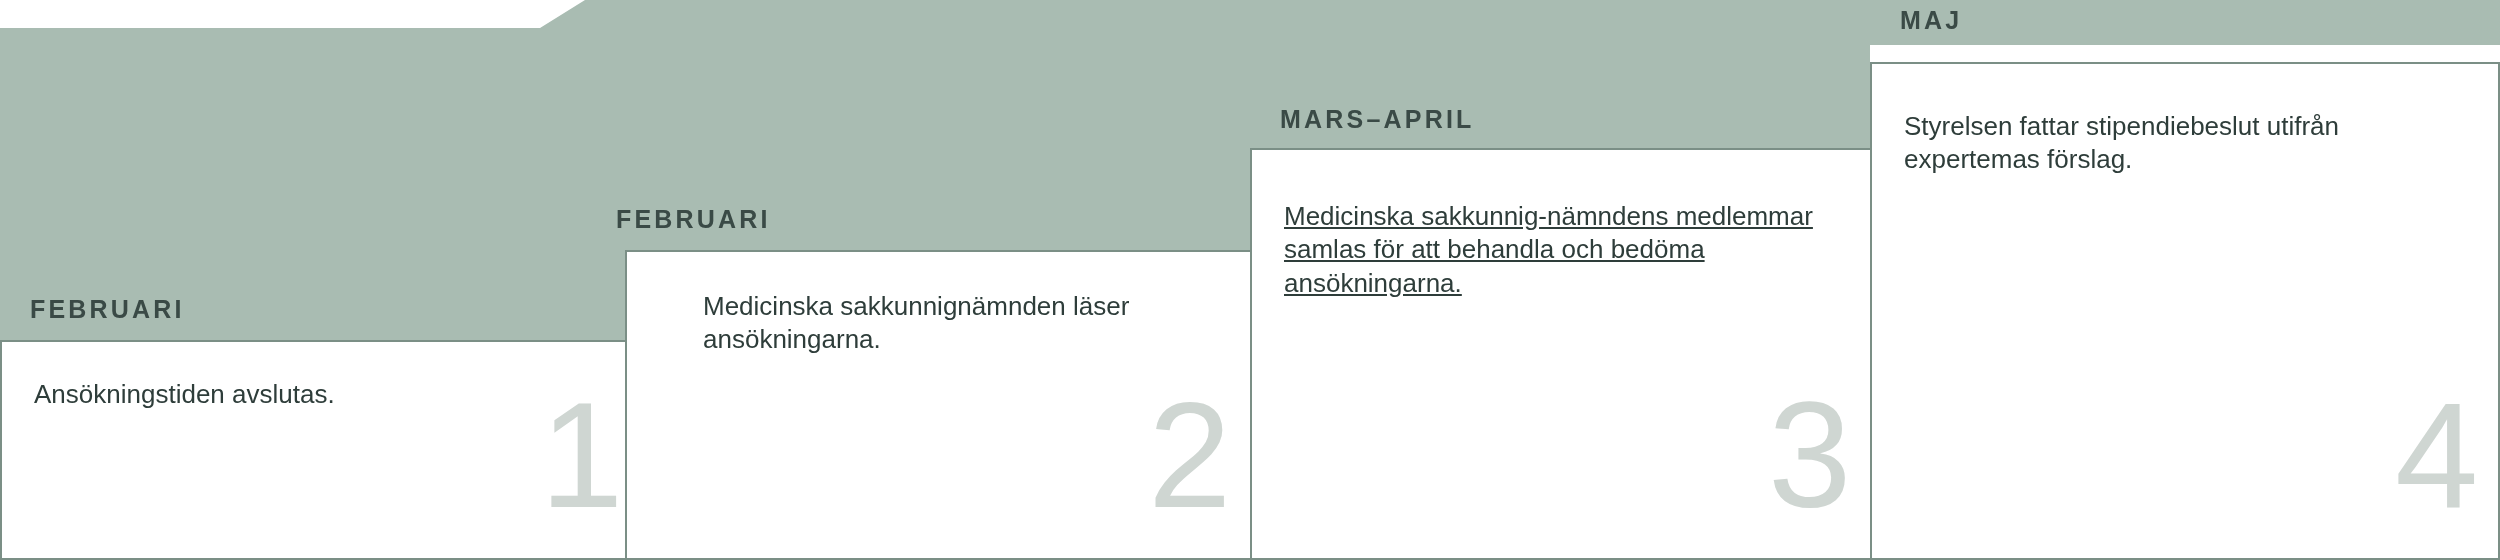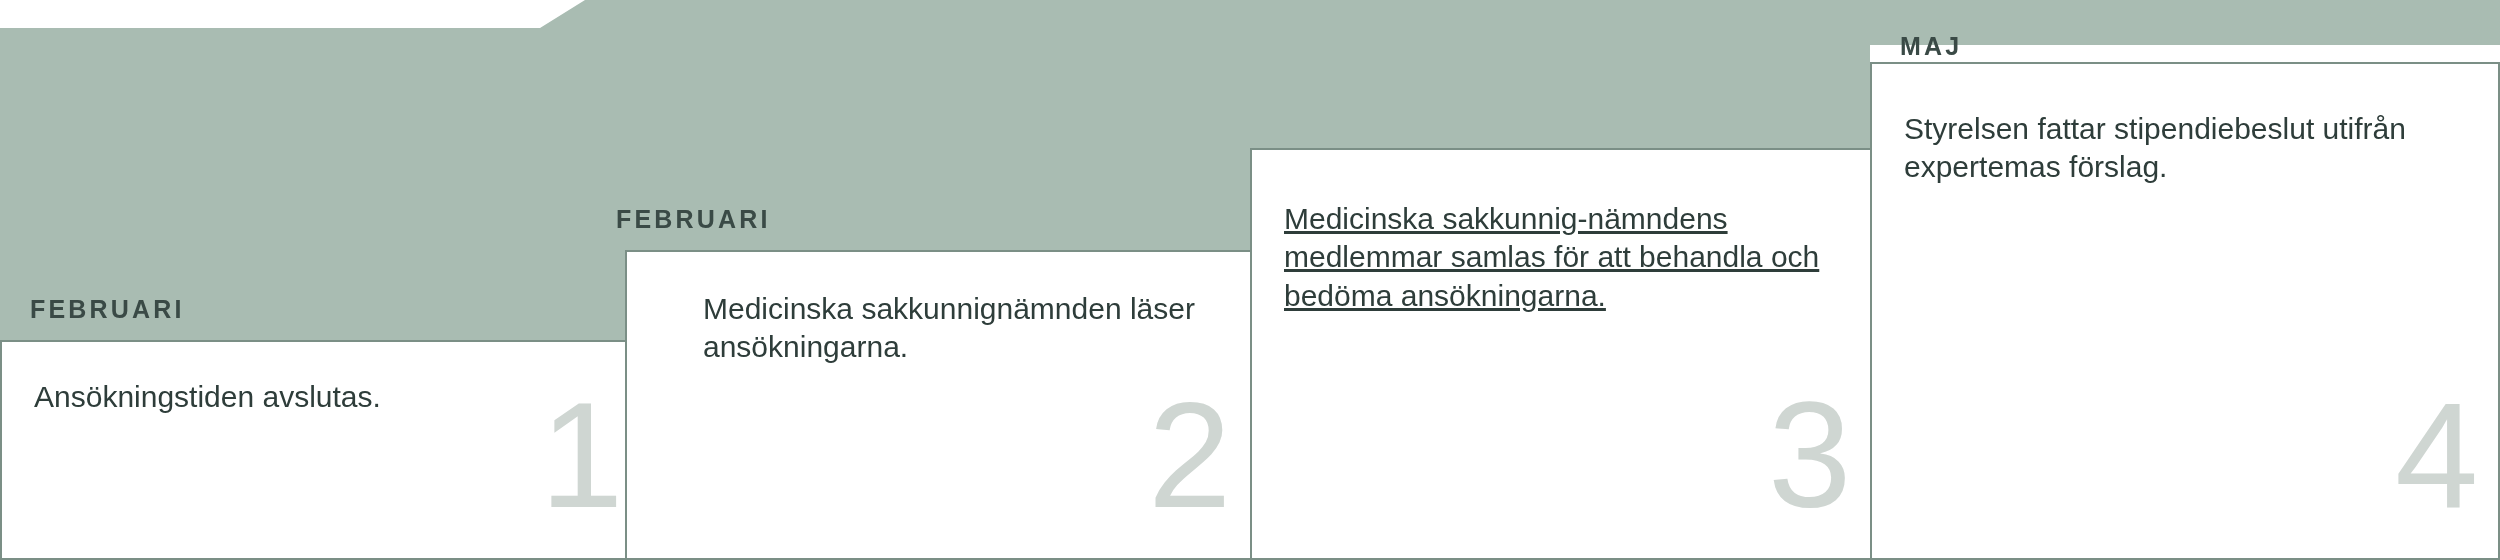--- a/index.html
+++ b/index.html
@@ -44,21 +44,21 @@
     color: #3a4a46;
     font-size: 25px;
     font-weight: bold;
     letter-spacing: 3.2px;
     white-space: nowrap;
   }
 
   .step-body {
     position: absolute;
     color: #2e3d3a;
-    font-size: 30px;
+    font-size: 26px;
     line-height: 1.28;
   }
 
   .step-number {
     position: absolute;
     color: #cfd6d2;
     font-size: 150px;
     line-height: 1;
     font-weight: normal;
     user-select: none;
@@ -76,22 +76,23 @@
   <div class="step-label" style="left:30px; top:295px;">FEBRUARI</div>
   <div class="step" style="left:0px; top:340px; width:627px; height:220px;"></div>
   <div class="step-body" style="left:34px; top:378px; width:500px;">Ansökningstiden avslutas.</div>
   <div class="step-number" style="left:540px; top:380px;">1</div>
 
   <div class="step-label" style="left:616px; top:205px;">FEBRUARI</div>
   <div class="step" style="left:625px; top:250px; width:627px; height:310px;"></div>
   <div class="step-body" style="left:659px; top:290px; width:510px;margin-left:44px;">Medicinska sakkunnignämnden läser ansökningarna.</div>
   <div class="step-number" style="left:1148px; top:380px;">2</div>
 
+  <div class="step-label" style="left:1280px; top:105px;">MARS–APRIL</div>
   <div class="step" style="left:1250px; top:148px; width:622px; height:412px;"></div>
   <div class="step-body" style="left:1284px; top:200px; width:540px;text-decoration:underline;">Medicinska sakkunnig-nämndens medlemmar samlas för att behandla och bedöma ansökningarna.</div>
   <div class="step-number" style="left:1768px; top:380px;">3</div>
 
-  <div class="step-label" style="left:1900px; top:32px;">MAJ</div>
+  <div class="step-label" style="left:1900px; top:6px;">MAJ</div>
   <div class="step" style="left:1870px; top:62px; width:630px; height:498px;"></div>
   <div class="step-body" style="left:1904px; top:110px; width:560px;">Styrelsen fattar stipendiebeslut utifrån expertemas förslag.</div>
   <div class="step-number" style="left:2395px; top:380px;">4</div>
 
 </div>
 
 </body></html>

